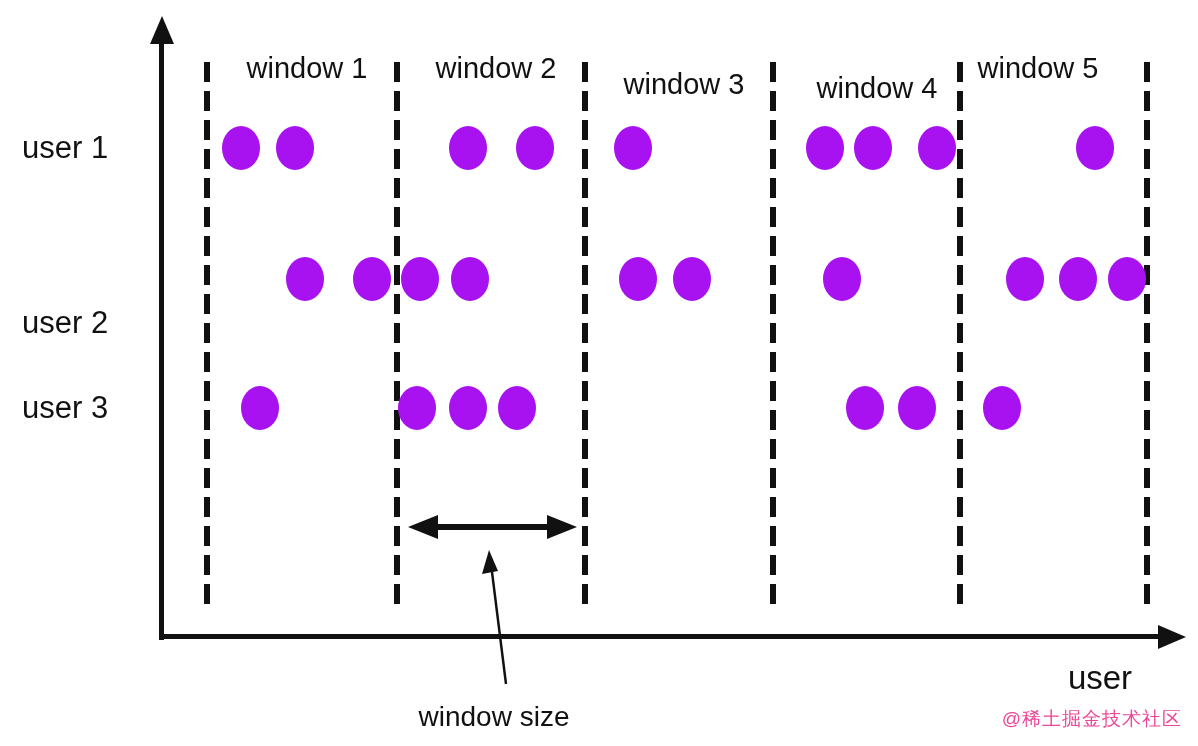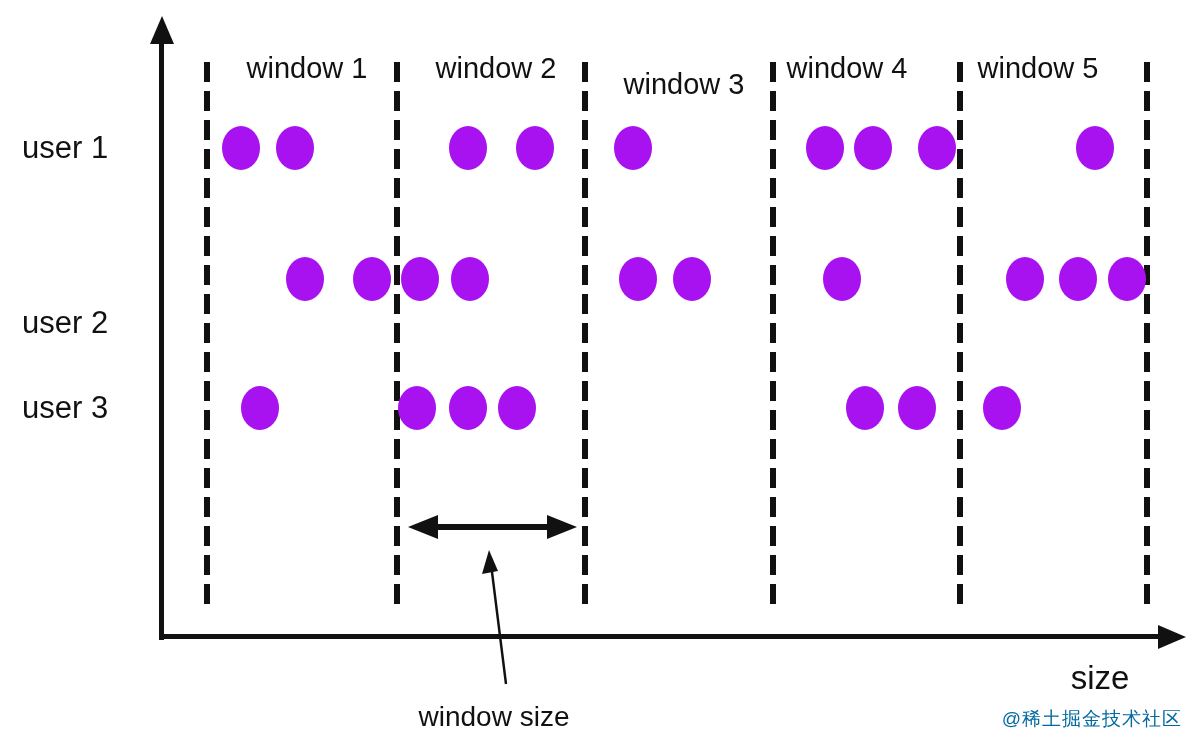--- a/index.html
+++ b/index.html
@@ -33,21 +33,21 @@
   .ws-caption{
     position:absolute;left:494px;top:717px;transform:translate(-50%,-50%);
     font-size:28px;white-space:nowrap;
   }
   .time-label{
     position:absolute;left:1100px;top:678px;transform:translate(-50%,-50%);
     font-size:33px;white-space:nowrap;
   }
   .watermark{
     position:absolute;right:16px;top:706px;
-    font-size:19px;color:#0369a1;letter-spacing:1px;white-space:nowrap;text-align:center;
+    font-size:19px;color:#ec4899;letter-spacing:1px;white-space:nowrap;text-align:center;
   }
   .pointer-svg{position:absolute;left:478px;top:548px;}
 </style>
 </head>
 <body>
 
 <div id="canvas">
 
   <div class="axis-line" style="left:159px;top:38px;width:5px;height:602px;"></div>
   <div class="tri yaxis-head"></div>
@@ -58,21 +58,21 @@
   <div id="generated">
       <div class="dashline" style="left: 204px;"></div>
       <div class="dashline" style="left: 394px;"></div>
       <div class="dashline" style="left: 582px;"></div>
       <div class="dashline" style="left: 770px;"></div>
       <div class="dashline" style="left: 957px;"></div>
       <div class="dashline" style="left: 1144px;"></div>
       <div class="wlabel" style="left: 307px;">window 1</div>
       <div class="wlabel" style="left: 496px;">window 2</div>
       <div class="wlabel" style="left: 684px; margin-top: 16px;">window 3</div>
-      <div class="wlabel" style="left: 847px;">window 4</div>
+      <div class="wlabel" style="left: 877px; margin-top: 20px;">window 4</div>
       <div class="wlabel" style="left: 1038px;">window 5</div>
       <div class="ulabel" style="top: 148px;">user 1</div>
       <div class="dot" style="left: 241px; top: 148px; background: rgb(169, 18, 240);"></div>
       <div class="dot" style="left: 295px; top: 148px; background: rgb(169, 18, 240);"></div>
       <div class="dot" style="left: 468px; top: 148px; background: rgb(169, 18, 240);"></div>
       <div class="dot" style="left: 535px; top: 148px; background: rgb(169, 18, 240);"></div>
       <div class="dot" style="left: 633px; top: 148px; background: rgb(169, 18, 240);"></div>
       <div class="dot" style="left: 825px; top: 148px; background: rgb(169, 18, 240);"></div>
       <div class="dot" style="left: 873px; top: 148px; background: rgb(169, 18, 240);"></div>
       <div class="dot" style="left: 937px; top: 148px; background: rgb(169, 18, 240);"></div>
@@ -101,15 +101,15 @@
   <div class="ws-line"></div>
   <div class="tri ws-head-left"></div>
   <div class="tri ws-head-right"></div>
 
   <svg class="pointer-svg" width="44" height="142" viewBox="0 0 44 142">
     <line x1="28" y1="136" x2="13" y2="16" stroke="#111" stroke-width="2.5"></line>
     <polygon points="11,2 4,26 20,23" fill="#111"></polygon>
   </svg>
 
   <div class="ws-caption">window size</div>
-  <div class="time-label">size</div>
+  <div class="time-label">user</div>
   <div class="watermark">@稀土掘金技术社区</div>
 </div>
 
 </body></html>

